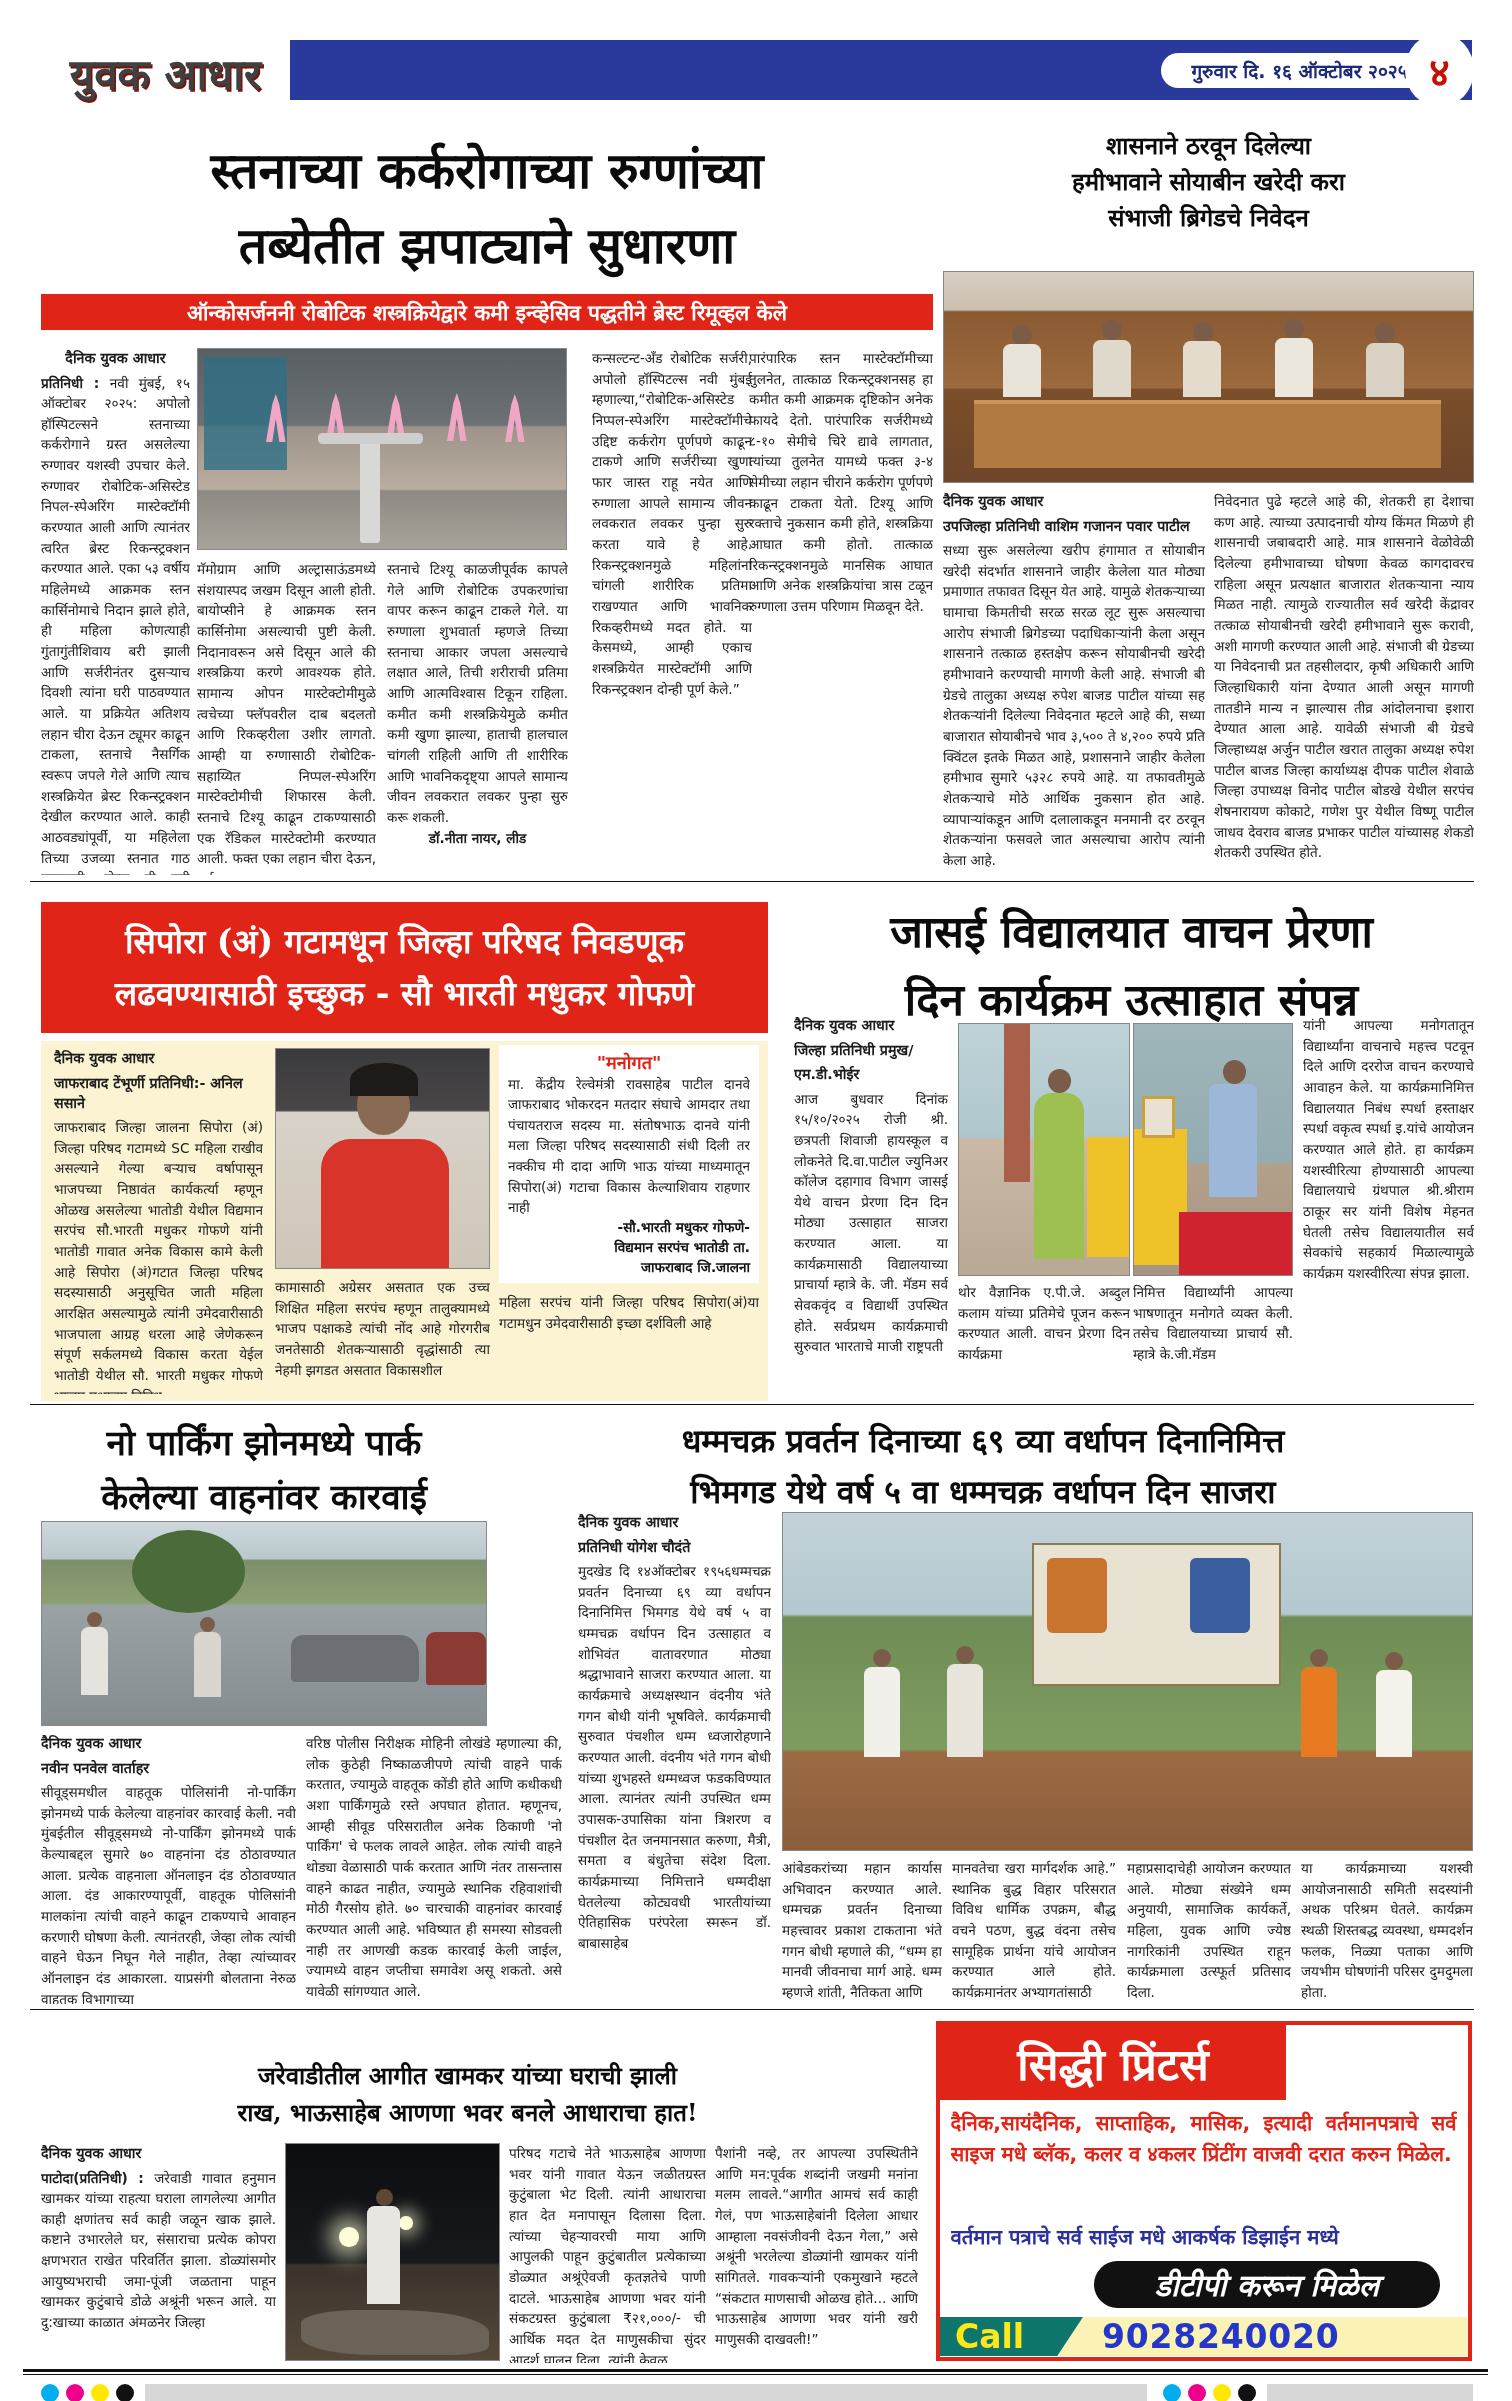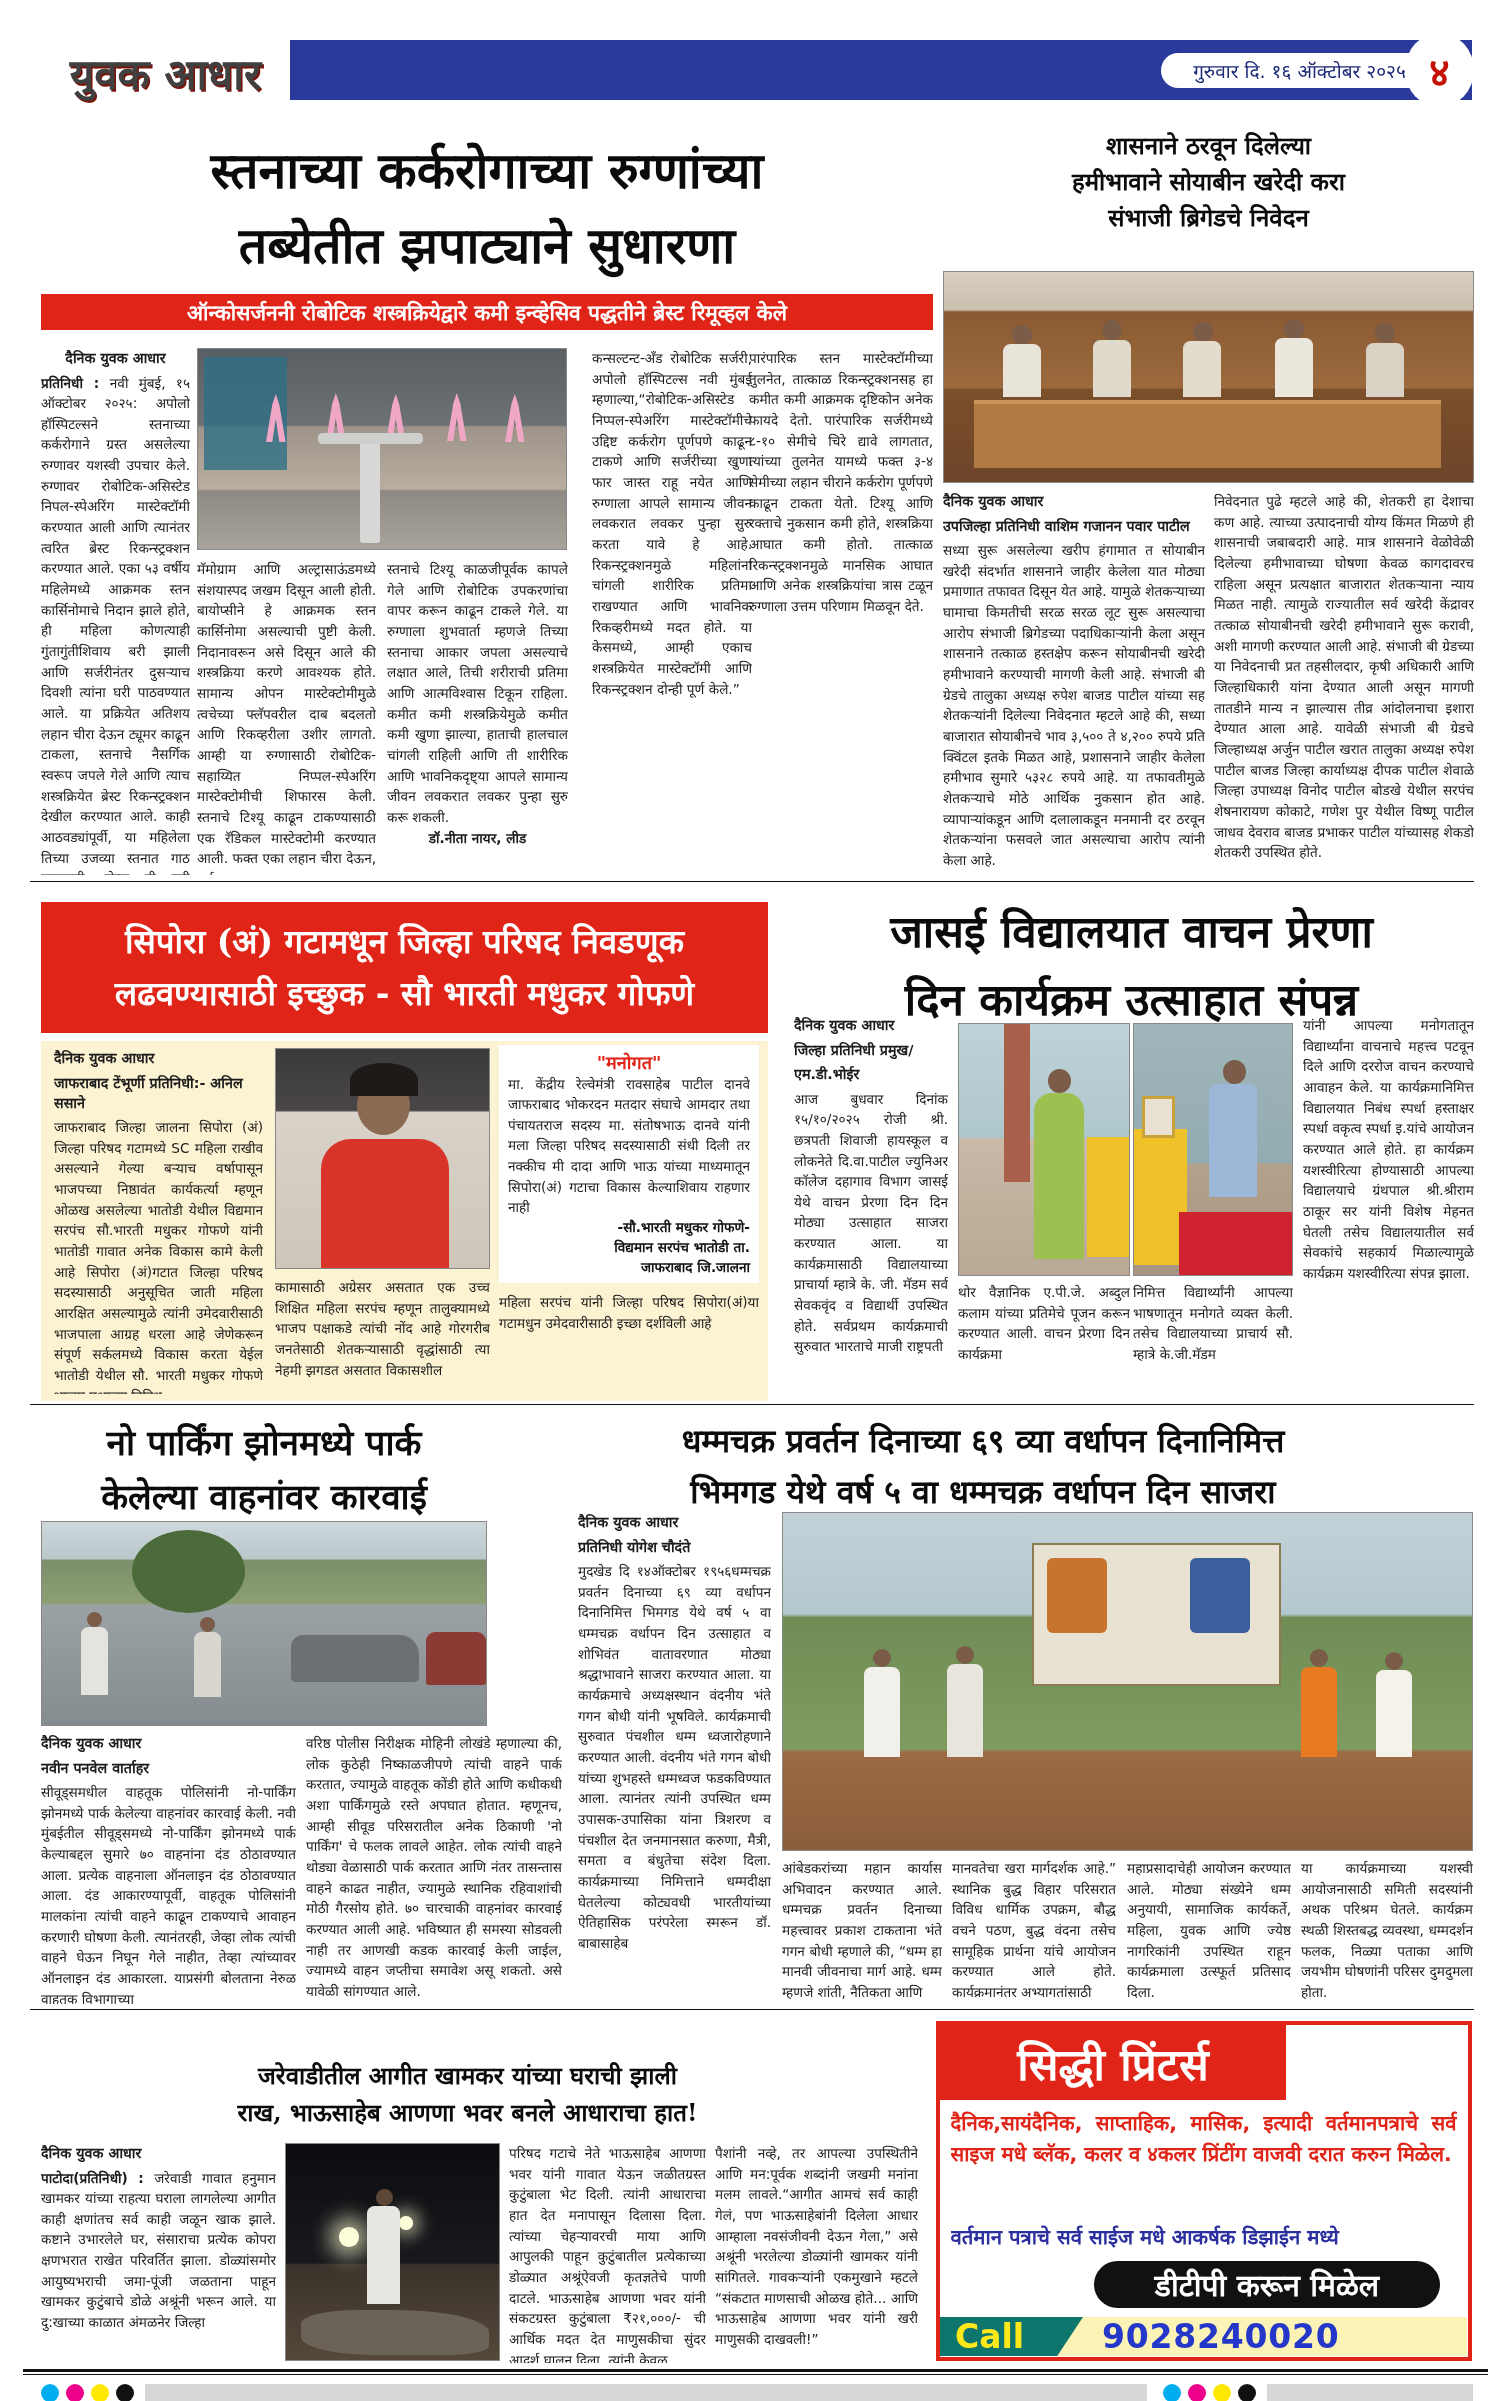--- a/index.html
+++ b/index.html
@@ -27,21 +27,21 @@
 </head>
 <body>
 
 <div class="page">
 
   <div class="abs" style="left:41px;top:40px;width:1431px;height:60px;background:#2a3a9c;"></div>
   <div class="abs" style="left:41px;top:38px;width:249px;height:69px;background:#fff;display:flex;align-items:center;justify-content:center;">
     <span style="font-weight:bold;font-size:42px;color:#404040;text-shadow:1.5px 1.5px 0 #7a1208;font-family:'DejaVu Serif','Liberation Serif',serif;">युवक आधार</span>
   </div>
   <div class="abs" style="left:1161px;top:53px;width:277px;height:35px;background:#fff;border-radius:17.3px;display:flex;align-items:center;justify-content:center;">
-    <span style="font-weight:normal;font-size:19px;color:#1c2a77;">गुरुवार दि. १६ ऑक्टोबर २०२५</span>
+    <span style="font-weight:bold;font-size:19px;color:#1c2a77;">गुरुवार दि. १६ ऑक्टोबर २०२५</span>
   </div>
   <div class="abs" style="left:1405px;top:33px;width:69px;height:74px;background:#fff;border-radius:50%;display:flex;align-items:center;justify-content:center;">
     <span style="font-weight:bold;font-size:39px;color:#c41207;">४</span>
   </div>
 
   <div class="headline" style="left:41px;top:133px;width:892px;font-size:50px;line-height:1.5;">
     <span class="hl-line">स्तनाच्या कर्करोगाच्या रुग्णांच्या</span>
     <span class="hl-line">तब्येतीत झपाट्याने सुधारणा</span>
   </div>
   <div class="redbar" style="left:41px;top:294px;width:892px;height:36px;font-size:21px;">
@@ -260,21 +260,21 @@
     <div class="abs" style="left:0;top:0;width:346px;height:75px;background:#e02417;display:flex;align-items:center;justify-content:center;">
       <span style="color:#fff;font-weight:bold;font-size:44px;font-family:'DejaVu Serif','Liberation Serif',serif;">सिद्धी प्रिंटर्स</span>
     </div>
     <div style="position:absolute;left:10.5px;top:83px;width:506px;height:113px;color:#e02417;font-weight:bold;font-size:20.3px;line-height:1.55;text-align:justify;overflow:hidden;">
       <span>दैनिक,सायंदैनिक, साप्ताहिक, मासिक, इत्यादी वर्तमानपत्राचे सर्व साइज मधे ब्लॅक, कलर व ४कलर प्रिंटींग वाजवी दरात करुन मिळेल.</span>
     </div>
     <div style="position:absolute;left:10.5px;top:197px;width:506px;height:35px;color:#2c2f9e;font-weight:bold;font-size:20.3px;overflow:hidden;">
       <span>वर्तमान पत्राचे सर्व साईज मधे आकर्षक डिझाईन मध्ये</span>
     </div>
     <div style="position:absolute;left:154px;top:236px;width:346px;height:47px;background:#111;border-radius:24px;display:flex;align-items:center;justify-content:center;">
-      <span style="color:#fff;font-weight:bold;font-size:30px;">डीटीपी करून मिळेल</span>
+      <span style="color:#fff;font-weight:bold;font-size:30px;font-style:italic;">डीटीपी करून मिळेल</span>
     </div>
     <div class="abs" style="left:0;top:292px;width:527px;height:39px;background:#fbf3b6;">
       <div class="abs" style="left:0;top:0;width:143px;height:39px;background:#0f766e;clip-path:polygon(0 0,100% 0,82% 100%,0 100%);display:flex;align-items:center;">
         <span style="color:#ffe81a;font-weight:bold;font-size:33px;padding-left:15px;">Call</span>
       </div>
       <span style="position:absolute;left:162px;top:0;color:#2437c8;font-weight:bold;font-size:33px;letter-spacing:0.8px;">9028240020 ,9220403509</span>
     </div>
   </div>
 
   <div class="abs" style="left:22.6px;top:2369px;width:1465px;height:6px;border-top:3px solid #111;border-bottom:1.5px solid #111;"></div>

